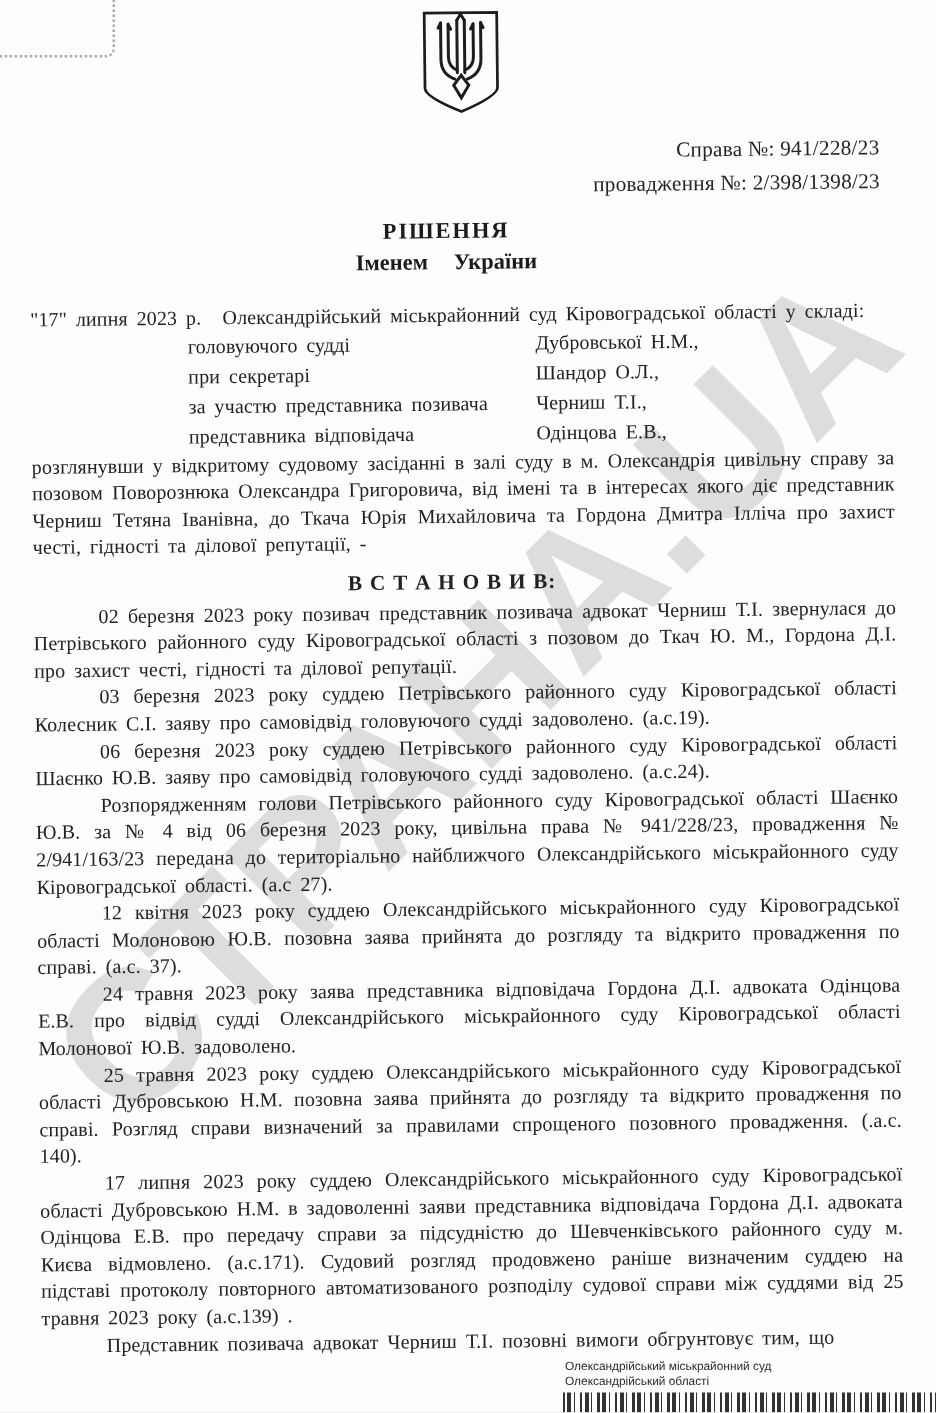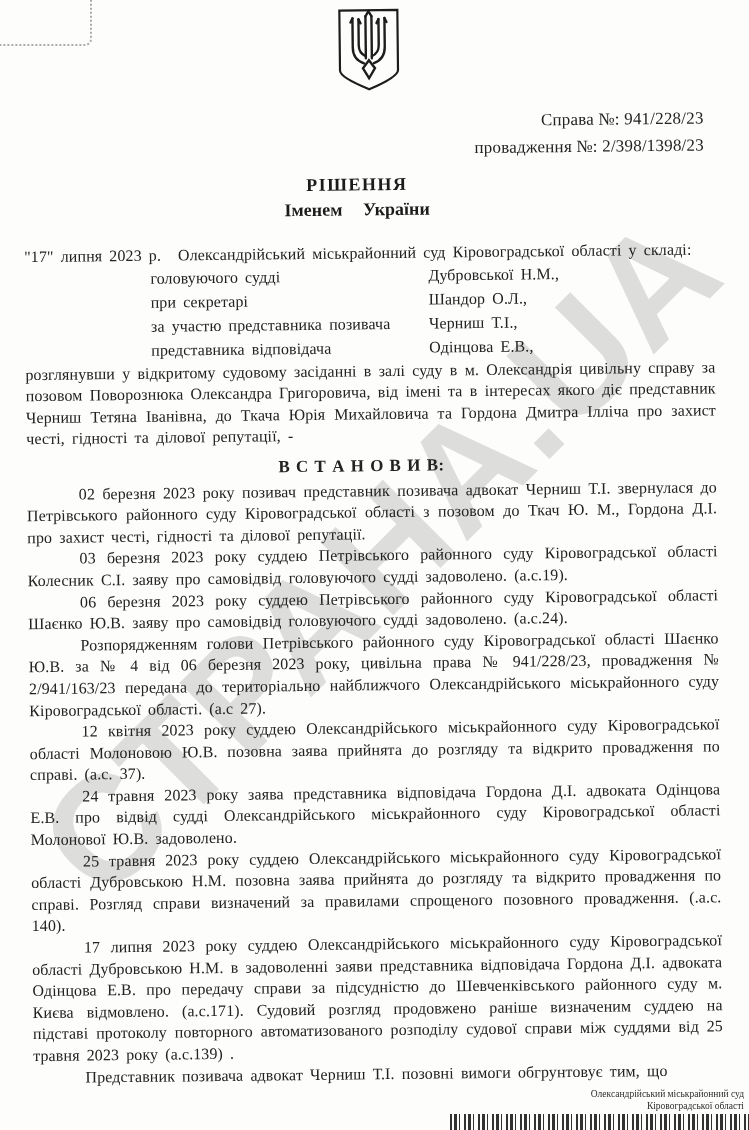--- a/index.html
+++ b/index.html
@@ -54,22 +54,22 @@
   .comp-row{display:flex;padding-left:126px;line-height:24px;}
   .comp-label{width:278px;flex:none;}
   .comp-value{flex:1;}
   .heading{
     text-align:center;font-weight:bold;font-size:17px;
     letter-spacing:.5px;margin:9px 0 3px 0 !important;word-spacing:1px;
     transform:translateX(-10px);
   }
   .para{text-indent:52px;}
   .footer-stamp{
-    position:absolute;left:452px;top:1088px;width:292px;text-align:right;
-    font-family:Liberation Serif, serif;font-size:9.5px;line-height:12px;
+    position:absolute;left:452px;top:1088px;width:292px;text-align:left;
+    font-family:Liberation Sans, sans-serif;font-size:9.5px;line-height:12px;
     color:#2b2b2b;z-index:3;
   }
   .barcode{
     position:absolute;left:450px;top:1114px;width:299px;height:16px;z-index:3;
     background:repeating-linear-gradient(90deg,
       #1c1c1c 0 2px, transparent 2px 4px,
       #1c1c1c 4px 7px, transparent 7px 9px,
       #1c1c1c 9px 10px, transparent 10px 14px);
     opacity:.9;
   }
@@ -144,17 +144,17 @@
       <p class="para">24 травня 2023 року заява представника відповідача Гордона Д.І. адвоката Одінцова Е.В. про відвід судді Олександрійського міськрайонного суду Кіровоградської області Молонової Ю.В. задоволено.</p>
       <p class="para">25 травня 2023 року суддею Олександрійського міськрайонного суду Кіровоградської області Дубровською Н.М. позовна заява прийнята до розгляду та відкрито провадження по справі. Розгляд справи визначений за правилами спрощеного позовного провадження. (.а.с. 140).</p>
       <p class="para">17 липня 2023 року суддею Олександрійського міськрайонного суду Кіровоградської області Дубровською Н.М. в задоволенні заяви представника відповідача Гордона Д.І. адвоката Одінцова Е.В. про передачу справи за підсудністю до Шевченківського районного суду м. Києва відмовлено. (а.с.171). Судовий розгляд продовжено раніше визначеним суддею на підставі протоколу повторного автоматизованого розподілу судової справи між суддями від 25 травня 2023 року (а.с.139) .</p>
       <p class="para">Представник позивача адвокат Черниш Т.І. позовні вимоги обгрунтовує тим, що</p>
     </div>
 
   </div>
 
   <div class="footer-stamp">
     <div>Олександрійський міськрайонний суд</div>
-    <div>Кіровоградської області</div>
+    <div>Олександрійський області</div>
   </div>
   <div class="barcode"></div>
 
 </div>
 
 </body></html>

